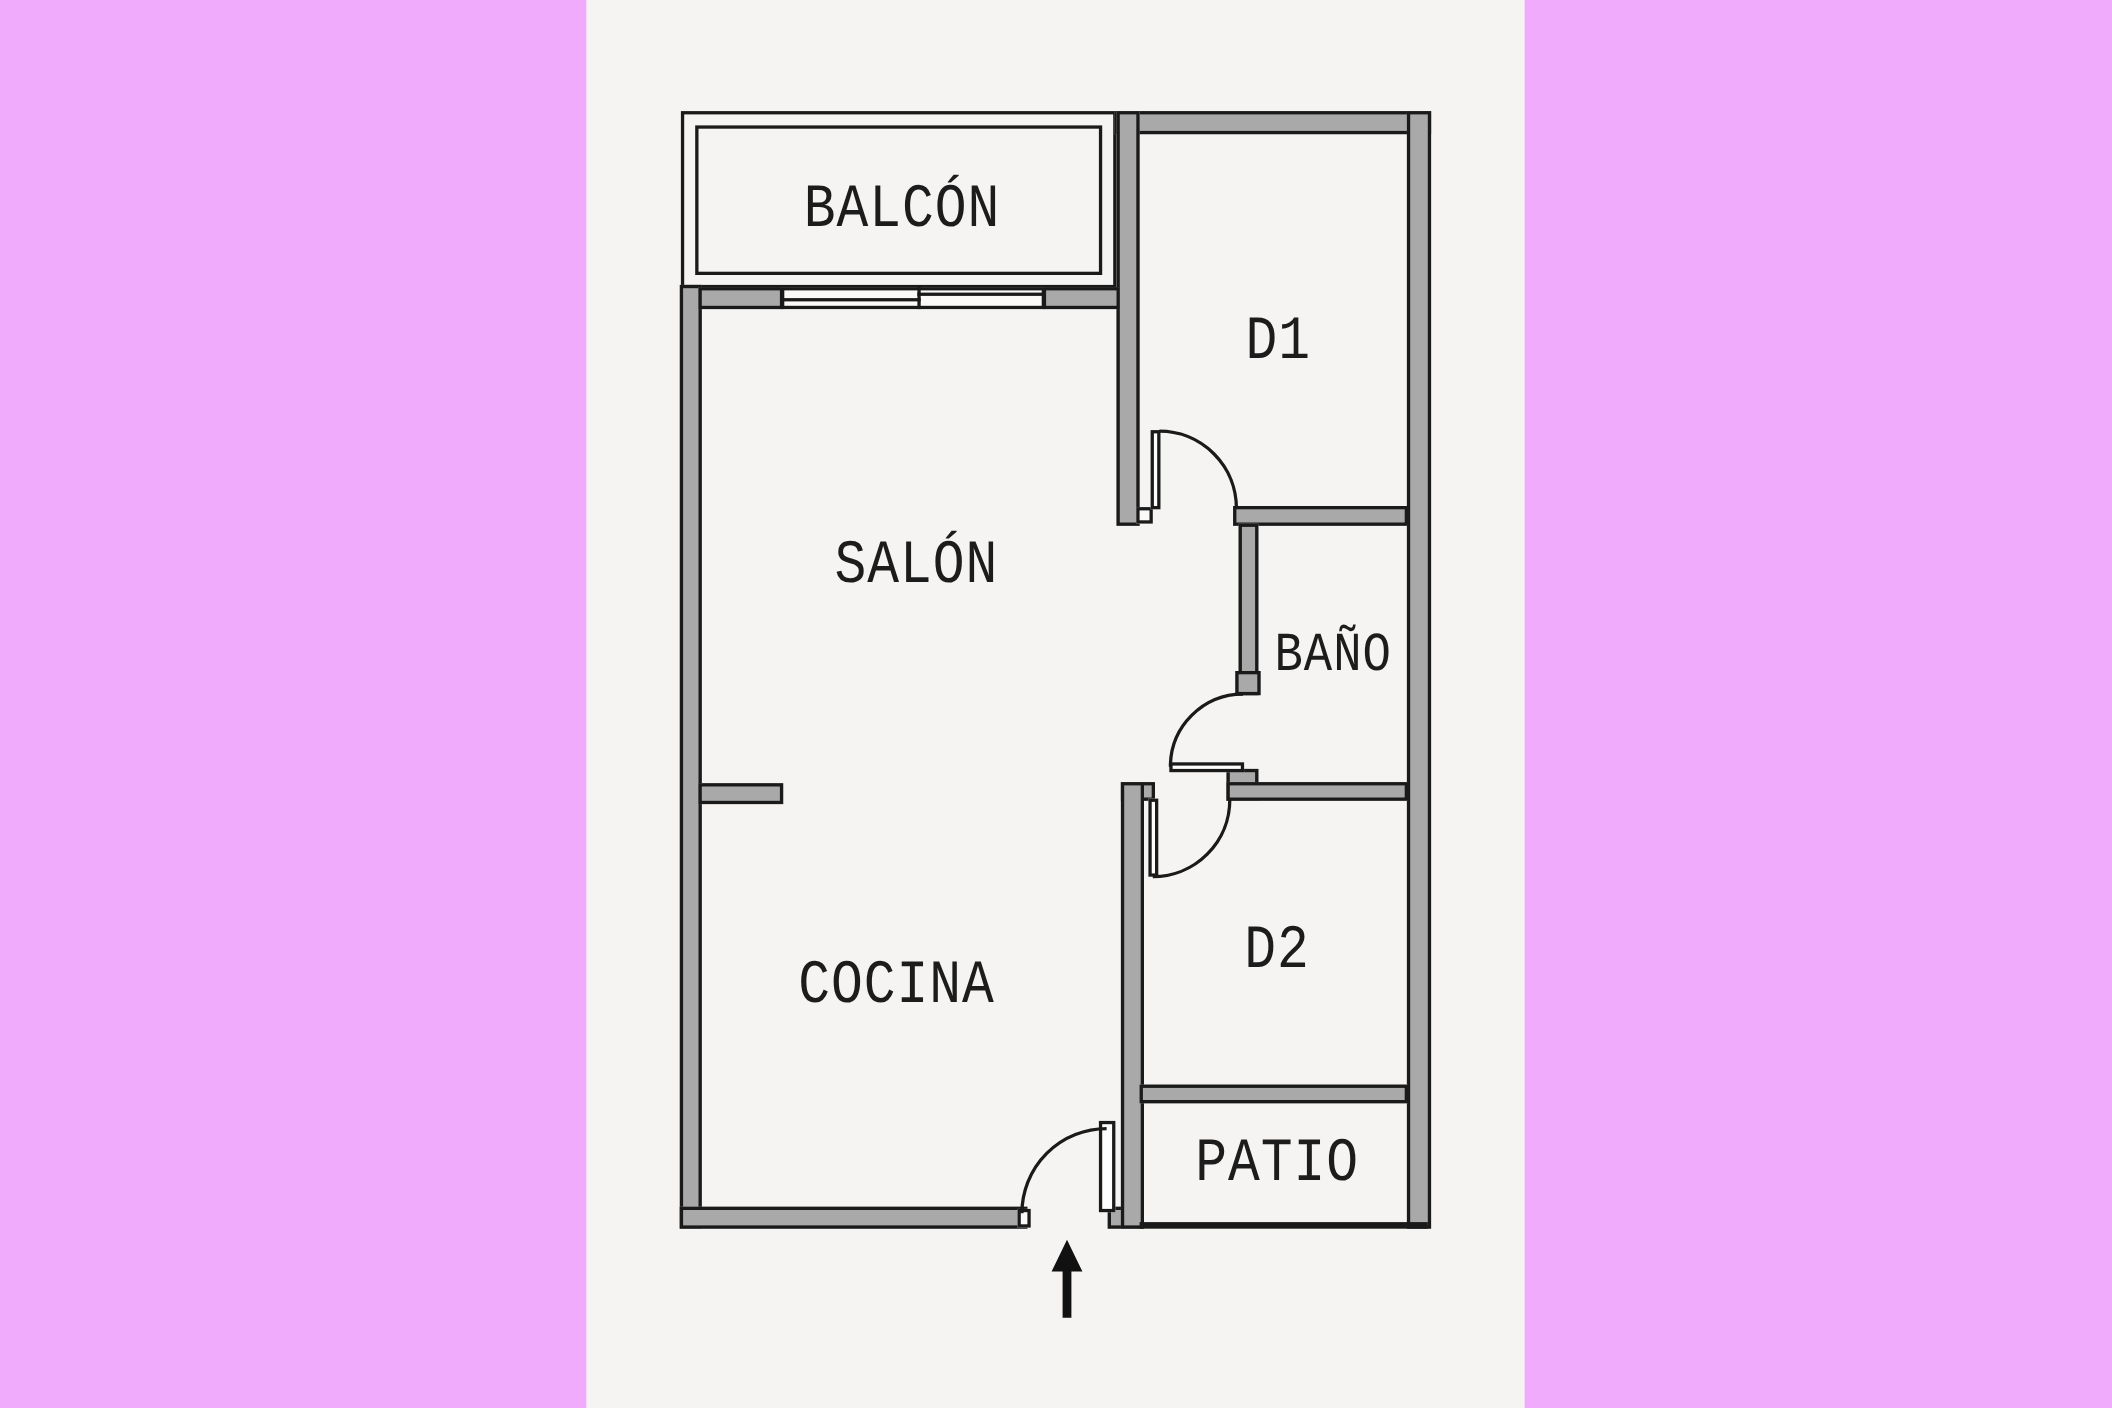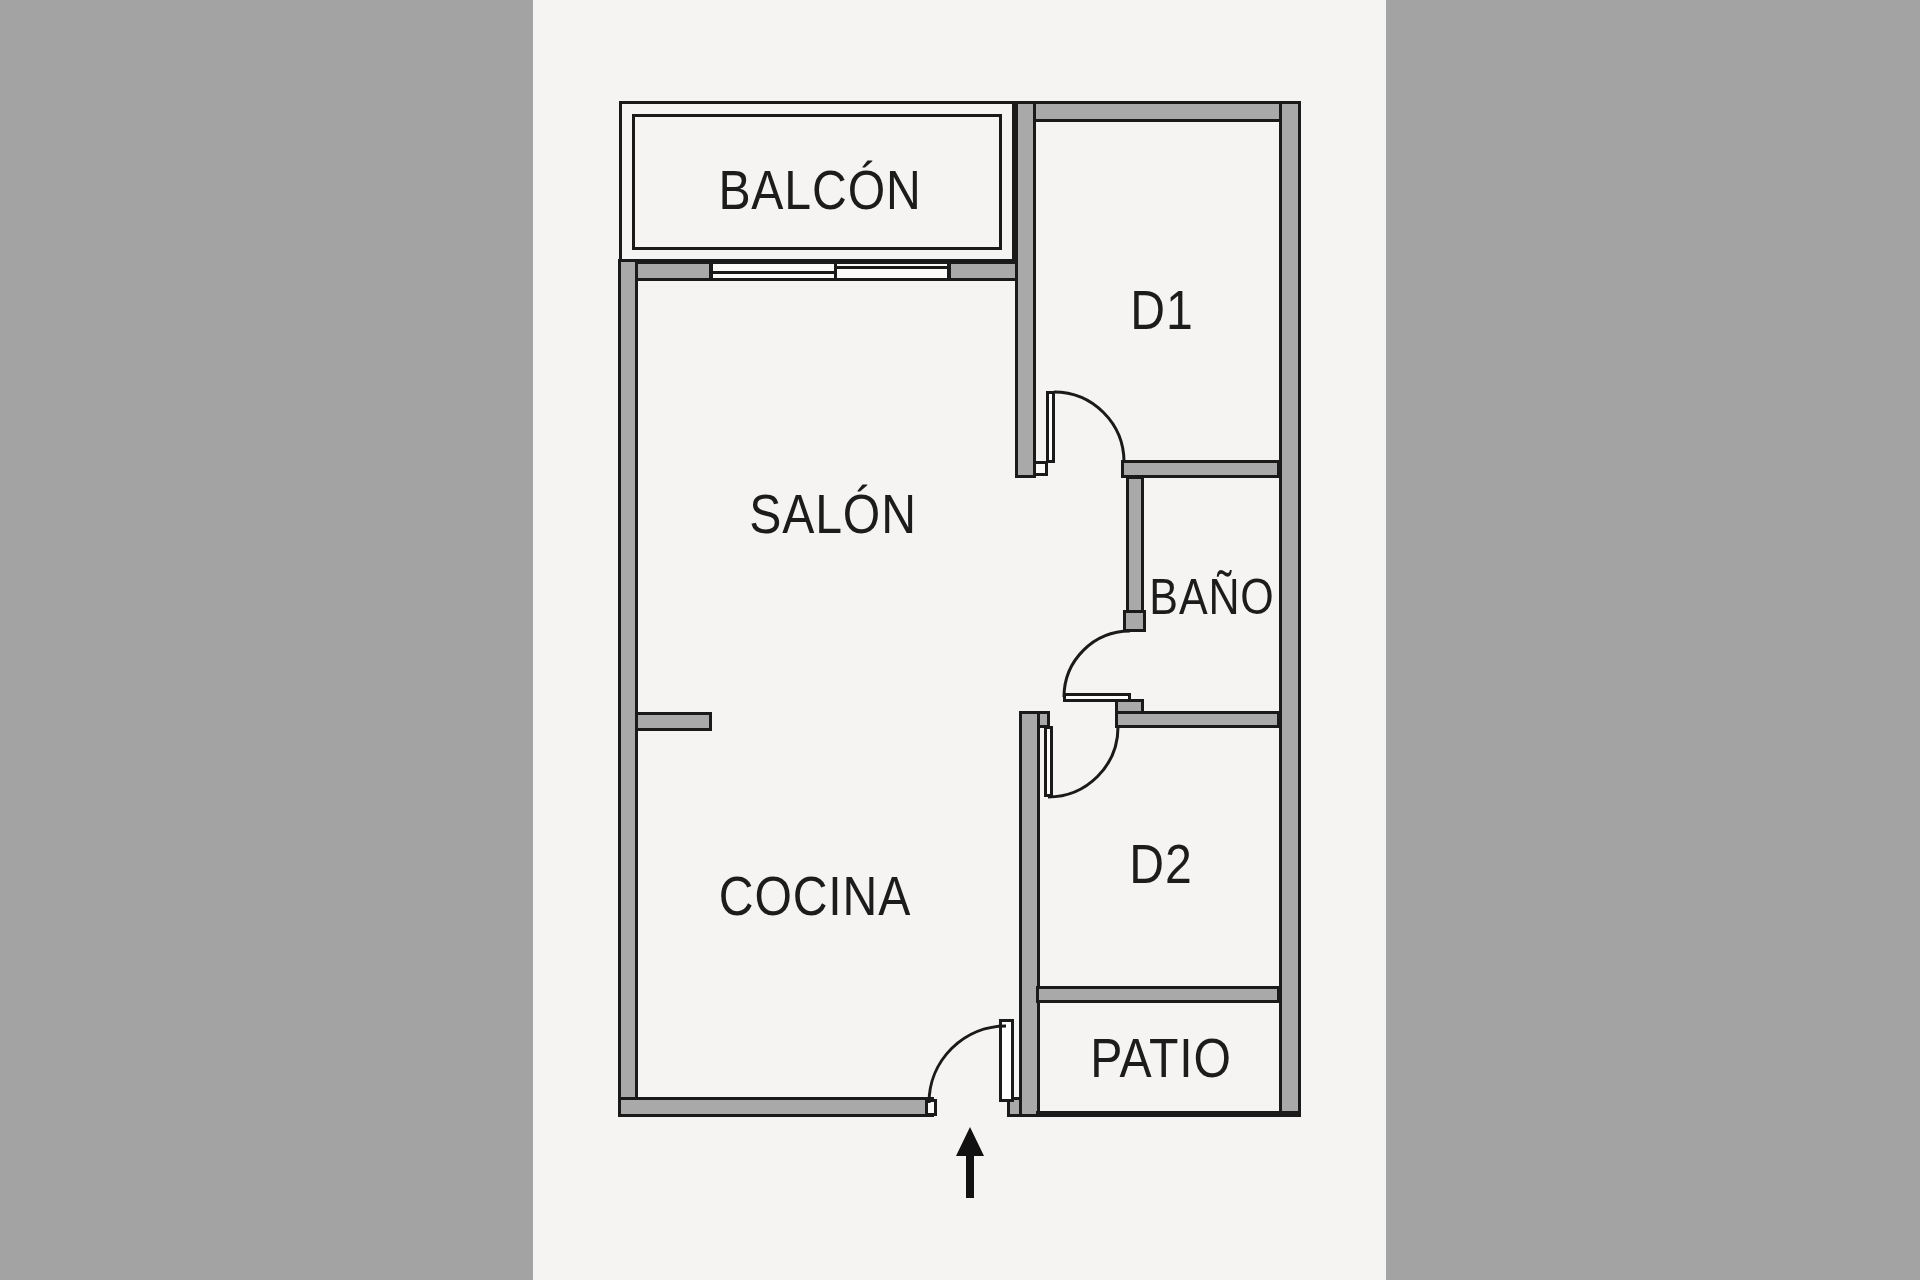--- a/index.html
+++ b/index.html
@@ -1,17 +1,17 @@
 <!DOCTYPE html>
 <html><head>
 <meta charset="utf-8">
 <style>
   html,body{margin:0;padding:0;background:#ffffff;}
-  #canvas{position:relative;width:1920px;height:1280px;background:#a3a3a3;overflow:hidden;
-          font-family:Liberation Sans, sans-serif;}
+  #canvas{position:relative;width:1920px;height:1280px;background:#f0abfc;overflow:hidden;
+          font-family:Liberation Mono, monospace;}
   .photo{position:absolute;background:#f5f4f2;}
   .wall{position:absolute;background:#a9a9a9;border:3px solid #1a1a1a;box-sizing:border-box;}
   .thinbox{position:absolute;border:3px solid #1a1a1a;box-sizing:border-box;background:transparent;}
   .jamb{position:absolute;background:#fbfaf9;border:3px solid #1a1a1a;box-sizing:border-box;}
   .leaf{position:absolute;background:#fdfdfd;border:3px solid #1a1a1a;box-sizing:border-box;}
   .blackline{position:absolute;background:#1a1a1a;}
   .room-label{position:absolute;font-size:56px;line-height:1;color:#1c1c1c;
               letter-spacing:1px;white-space:nowrap;
               transform:translate(-50%,-50%) scaleX(0.86);}
   .room-label.small{font-size:50px;}

